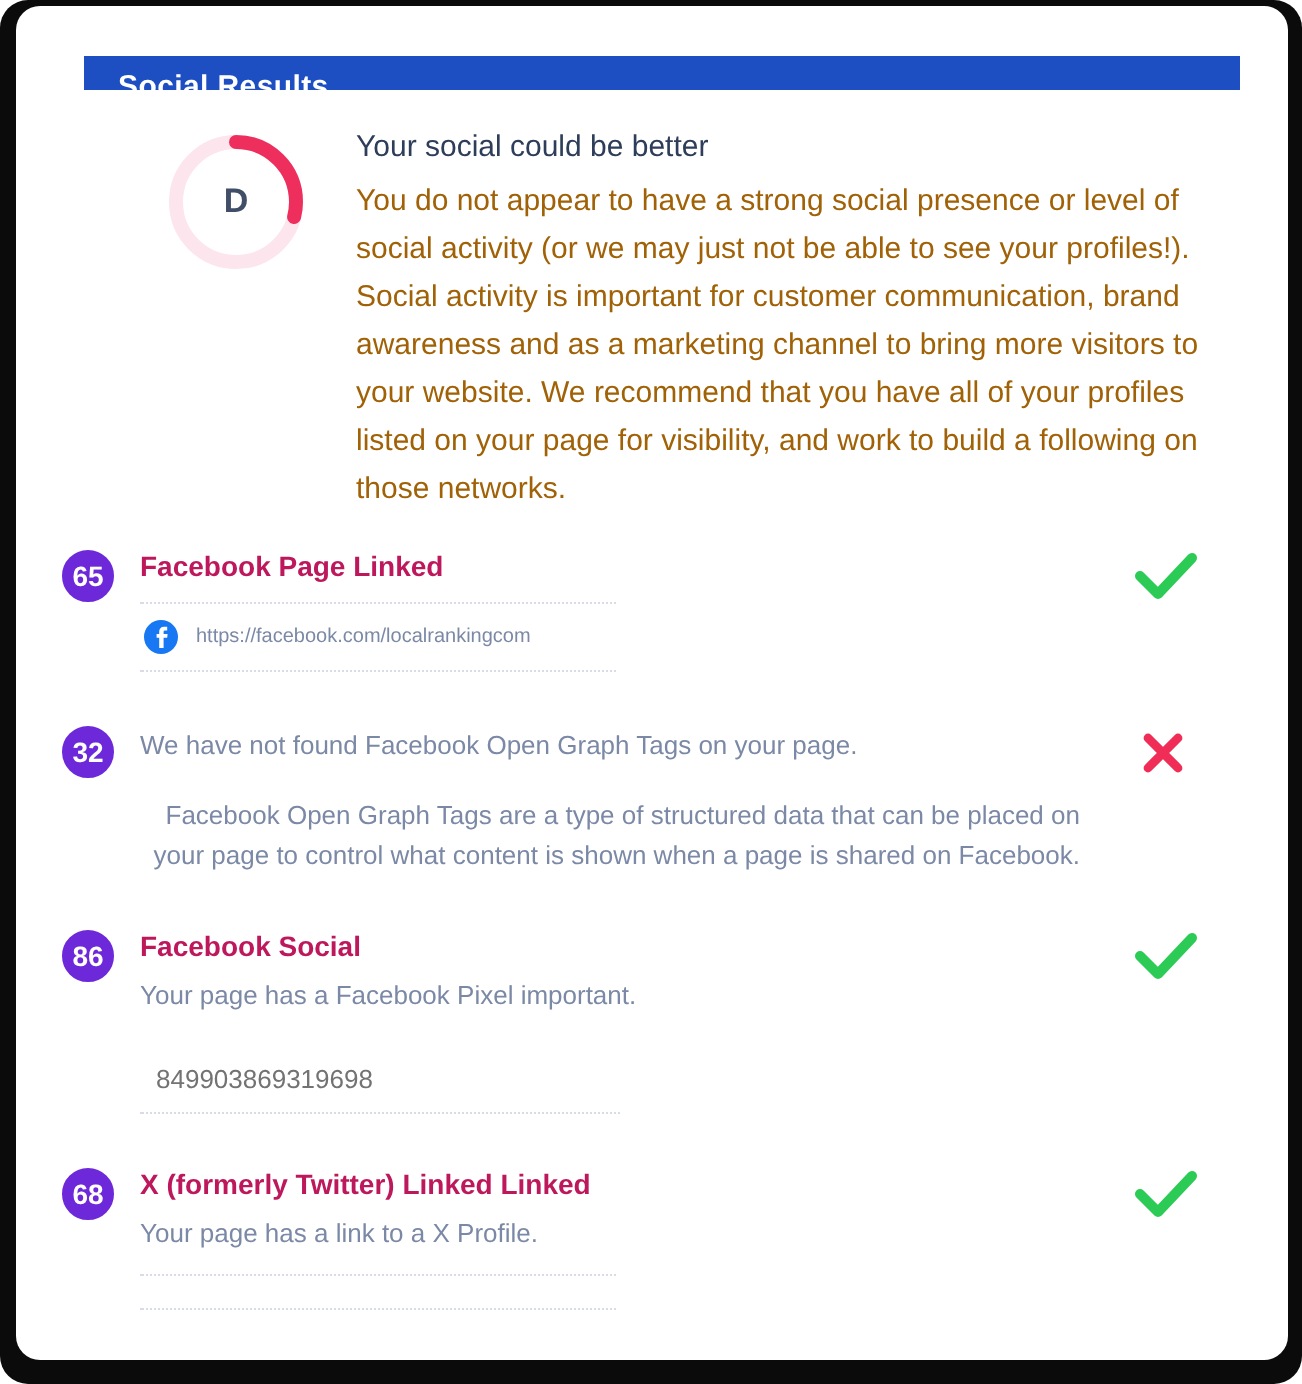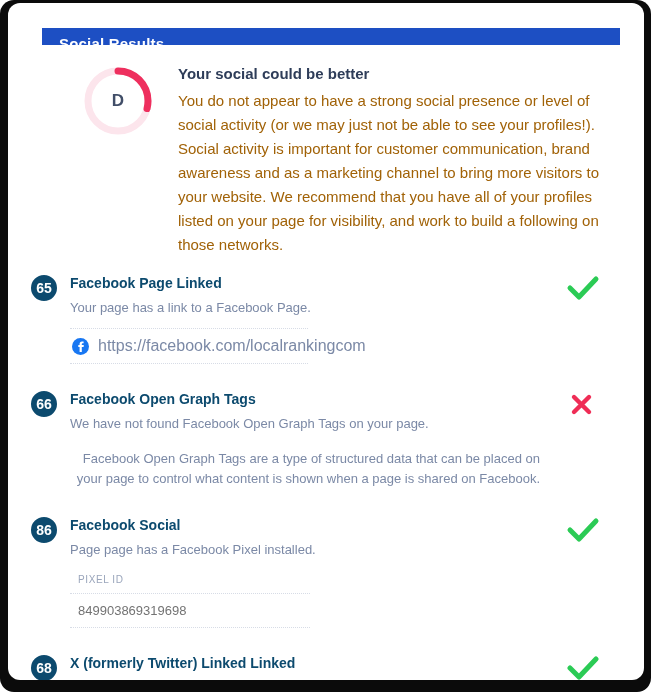--- a/index.html
+++ b/index.html
@@ -50,47 +50,47 @@
   }
   .grade-wrap svg { display: block; }
   .grade-letter {
     position: absolute;
     left: 0; top: 0; width: 68px; height: 68px;
     display: flex; align-items: center; justify-content: center;
     font-size: 17px; font-weight: 700; color: #414e68;
   }
   .summary-text { margin-left: 26px; flex: 1; }
   .summary-heading {
-    font-size: 15px; font-weight: 700; color: #2e3d59;
+    font-size: 15px; font-weight: 400; color: #2e3d59;
     margin-bottom: 7px;
   }
   .summary-desc {
     font-size: 15px; line-height: 1.6; color: #a16207;
   }
   
   .checks { padding: 18px 0 0 0; }
   .check-item {
     position: relative;
     margin: 0 34px 27px 20px;
     padding-left: 42px;
     min-height: 54px;
   }
   .badge {
     position: absolute;
     left: 0; top: -3px;
     width: 32px; height: 32px;
-    background: #0c4a6e;
+    background: #6d28d9;
     border: 3px solid #ffffff;
     border-radius: 50%;
     color: #ffffff;
     font-size: 14px; font-weight: 700;
     display: flex; align-items: center; justify-content: center;
   }
   .check-title {
-    font-size: 14px; font-weight: 700; color: #0c4a6e;
+    font-size: 14px; font-weight: 700; color: #be185d;
     padding-right: 70px;
     margin-bottom: 7px;
   }
   .check-desc, .check-extra {
     font-size: 13px; line-height: 1.55; color: #7b89a6;
     padding-right: 70px;
   }
   .check-extra { margin-top: 15px; text-align: right; }
   .status-icon { position: absolute; right: 10px; top: 0; width: 34px; height: 28px; }
   .status-icon svg { display: none; }
@@ -100,21 +100,21 @@
   .link-row {
     margin-top: 10px;
     width: 238px;
     border-top: 1px dotted #d7dce6;
     border-bottom: 1px dotted #d7dce6;
     padding: 8px 2px;
     display: flex; align-items: center;
     cursor: pointer;
   }
   .social-glyph { flex: 0 0 17px; height: 17px; margin-right: 9px; }
-  .link-url { font-size: 16px; color: #7b89a6; white-space: nowrap; }
+  .link-url { font-size: 10px; color: #7b89a6; white-space: nowrap; }
   
   .pixel-table { margin-top: 14px; width: 240px; }
   .tbl-header {
     font-size: 10px; font-weight: 400; letter-spacing: 0.6px;
     color: #9aa5bb;
     padding: 0 8px 8px 8px;
     border-bottom: 1px dotted #d7dce6;
   }
   .tbl-value {
     font-size: 13px; color: #737373;
@@ -144,55 +144,52 @@
         <div class="summary-heading">Your social could be better</div>
         <div class="summary-desc">You do not appear to have a strong social presence or level of social activity (or we may just not be able to see your profiles!). Social activity is important for customer communication, brand awareness and as a marketing channel to bring more visitors to your website. We recommend that you have all of your profiles listed on your page for visibility, and work to build a following on those networks.</div>
       </div>
     </div>
 
     <div class="checks">
 
       <section class="check-item" data-status="pass">
         <div class="badge">65</div>
         <h3 class="check-title">Facebook Page Linked</h3>
-        <p class="check-desc">Your page has a link to a Facebook Page.</p>
         <div class="link-row">
           <svg class="social-glyph" width="17" height="17" viewBox="0 0 17 17">
             <circle cx="8.5" cy="8.5" r="8.5" fill="#1877f2"></circle>
             <path d="M11.6 8.9 H9.8 V14 H7.6 V8.9 H6.3 V7 H7.6 V5.9 C7.6 4.4 8.4 3.4 10 3.4 H11.6 V5.3 H10.6 C10.1 5.3 9.8 5.5 9.8 6.1 V7 H11.8 Z" fill="#ffffff"></path>
           </svg>
           <span class="link-url">https://facebook.com/localrankingcom</span>
         </div>
         <div class="status-icon">
           <svg class="icon-pass" width="34" height="27" viewBox="0 0 34 27">
             <path d="M4 13 L13 22 L30 4" fill="none" stroke="#2bcb55" stroke-width="5" stroke-linecap="round" stroke-linejoin="round"></path>
           </svg>
 
         </div>
       </section>
 
       <section class="check-item" data-status="fail">
-        <div class="badge">66</div>
-        <h3 class="check-title">Facebook Open Graph Tags</h3>
+        <div class="badge">32</div>
         <p class="check-desc">We have not found Facebook Open Graph Tags on your page.</p>
         <p class="check-extra">Facebook Open Graph Tags are a type of structured data that can be placed on your page to control what content is shown when a page is shared on Facebook.</p>
         <div class="status-icon">
 
           <svg class="icon-fail" width="23" height="23" viewBox="0 0 23 23">
             <path d="M4 4 L19 19 M19 4 L4 19" fill="none" stroke="#ef2d56" stroke-width="4.4" stroke-linecap="round"></path>
           </svg>
         </div>
       </section>
 
       <section class="check-item" data-status="pass">
         <div class="badge">86</div>
         <h3 class="check-title">Facebook Social</h3>
-        <p class="check-desc">Page page has a Facebook Pixel installed.</p>
+        <p class="check-desc">Your page has a Facebook Pixel important.</p>
         <div class="pixel-table">
-          <div class="tbl-header">PIXEL ID</div>
           <div class="tbl-value">849903869319698</div>
         </div>
         <div class="status-icon">
           <svg class="icon-pass" width="34" height="27" viewBox="0 0 34 27">
             <path d="M4 13 L13 22 L30 4" fill="none" stroke="#2bcb55" stroke-width="5" stroke-linecap="round" stroke-linejoin="round"></path>
           </svg>
 
         </div>
       </section>
 

